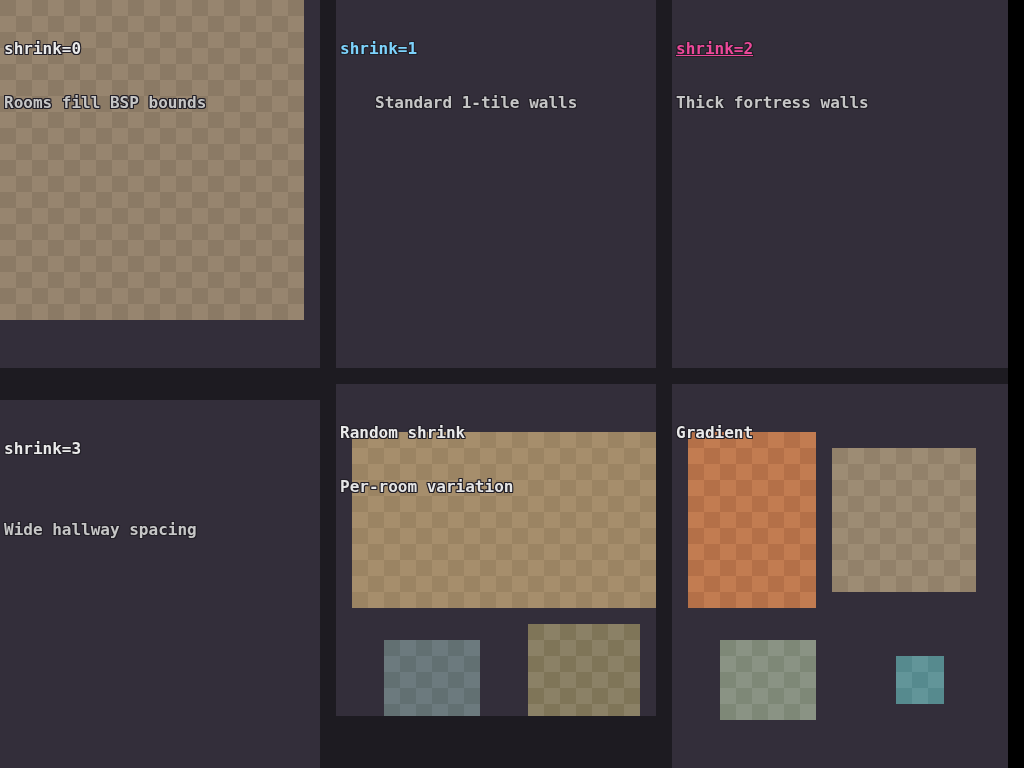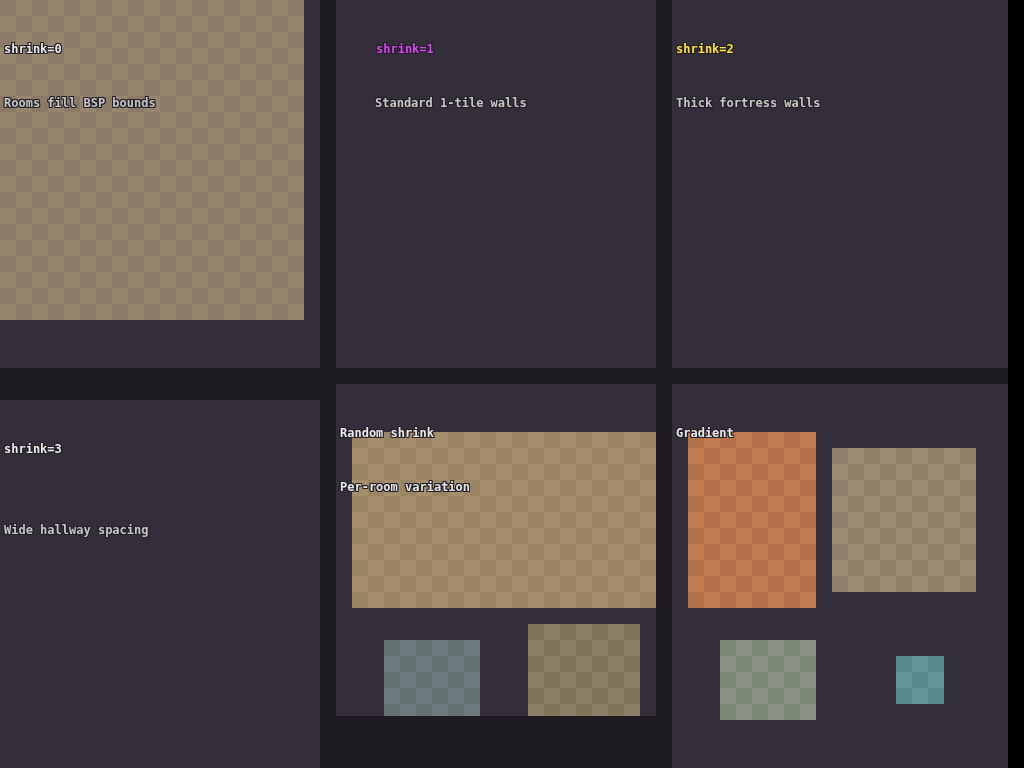--- a/index.html
+++ b/index.html
@@ -33,21 +33,21 @@
     
     background-image: conic-gradient(var(--light) 0 25%, var(--dark) 0 50%, var(--light) 0 75%, var(--dark) 0);
     background-size: 32px 32px;
     background-position: 0 0;
   }
   .label {
     position: absolute;
     left: 4px;
     top: 4px;
     z-index: 2;
-    font-size: 12px;
+    font-size: 16px;
     line-height: 18px;
     font-weight: bold;
     letter-spacing: 0;
     white-space: pre;
   }
   .label .title-line {
     text-shadow: 1px 0 0 var(--outline), -1px 0 0 var(--outline),
                  0 1px 0 var(--outline), 0 -1px 0 var(--outline),
                  1px 1px 0 var(--outline), -1px -1px 0 var(--outline),
                  1px -1px 0 var(--outline), -1px 1px 0 var(--outline);
@@ -78,29 +78,29 @@
         </div>
       <div class="label" style="--outline: #232028;">
         <div class="title-line" style="color: rgb(234, 234, 234);">shrink=0</div>
         <div class="subtitle-line" style="color: rgb(198, 198, 198);">Rooms fill BSP bounds</div>
       </div>
     </div>
 
     <div class="panel" style="left: 336px; top: 0px; width: 320px; height: 368px; background: rgb(51, 46, 58);">
       <div class="rooms"></div>
       <div class="label" style="--outline: #232028;">
-        <div class="title-line" style="color: #d946ef; margin-left: 36px;">shrink=1</div>
+        <div class="title-line" style="color: #7dd3fc;">shrink=1</div>
         <div class="subtitle-line" style="color: rgb(198, 198, 198); padding-left: 35px;">Standard 1-tile walls</div>
       </div>
     </div>
 
     <div class="panel" style="left: 672px; top: 0px; width: 336px; height: 368px; background: rgb(51, 46, 58);">
       <div class="rooms"></div>
       <div class="label" style="--outline: #232028;">
-        <div class="title-line" style="color: #fde047;">shrink=2</div>
+        <div class="title-line" style="color: #ec4899; text-decoration: underline;">shrink=2</div>
         <div class="subtitle-line" style="color: rgb(198, 198, 198);">Thick fortress walls</div>
       </div>
     </div>
 
     <div class="panel" style="left: 0px; top: 400px; width: 320px; height: 384px; background: rgb(51, 46, 58);">
       <div class="rooms"></div>
       <div class="label" style="--outline: #232028;">
         <div class="title-line" style="color: rgb(234, 234, 234);">shrink=3</div>
         <div class="subtitle-line" style="color: rgb(198, 198, 198); margin-top: 27px;">Wide hallway spacing</div>
       </div>

